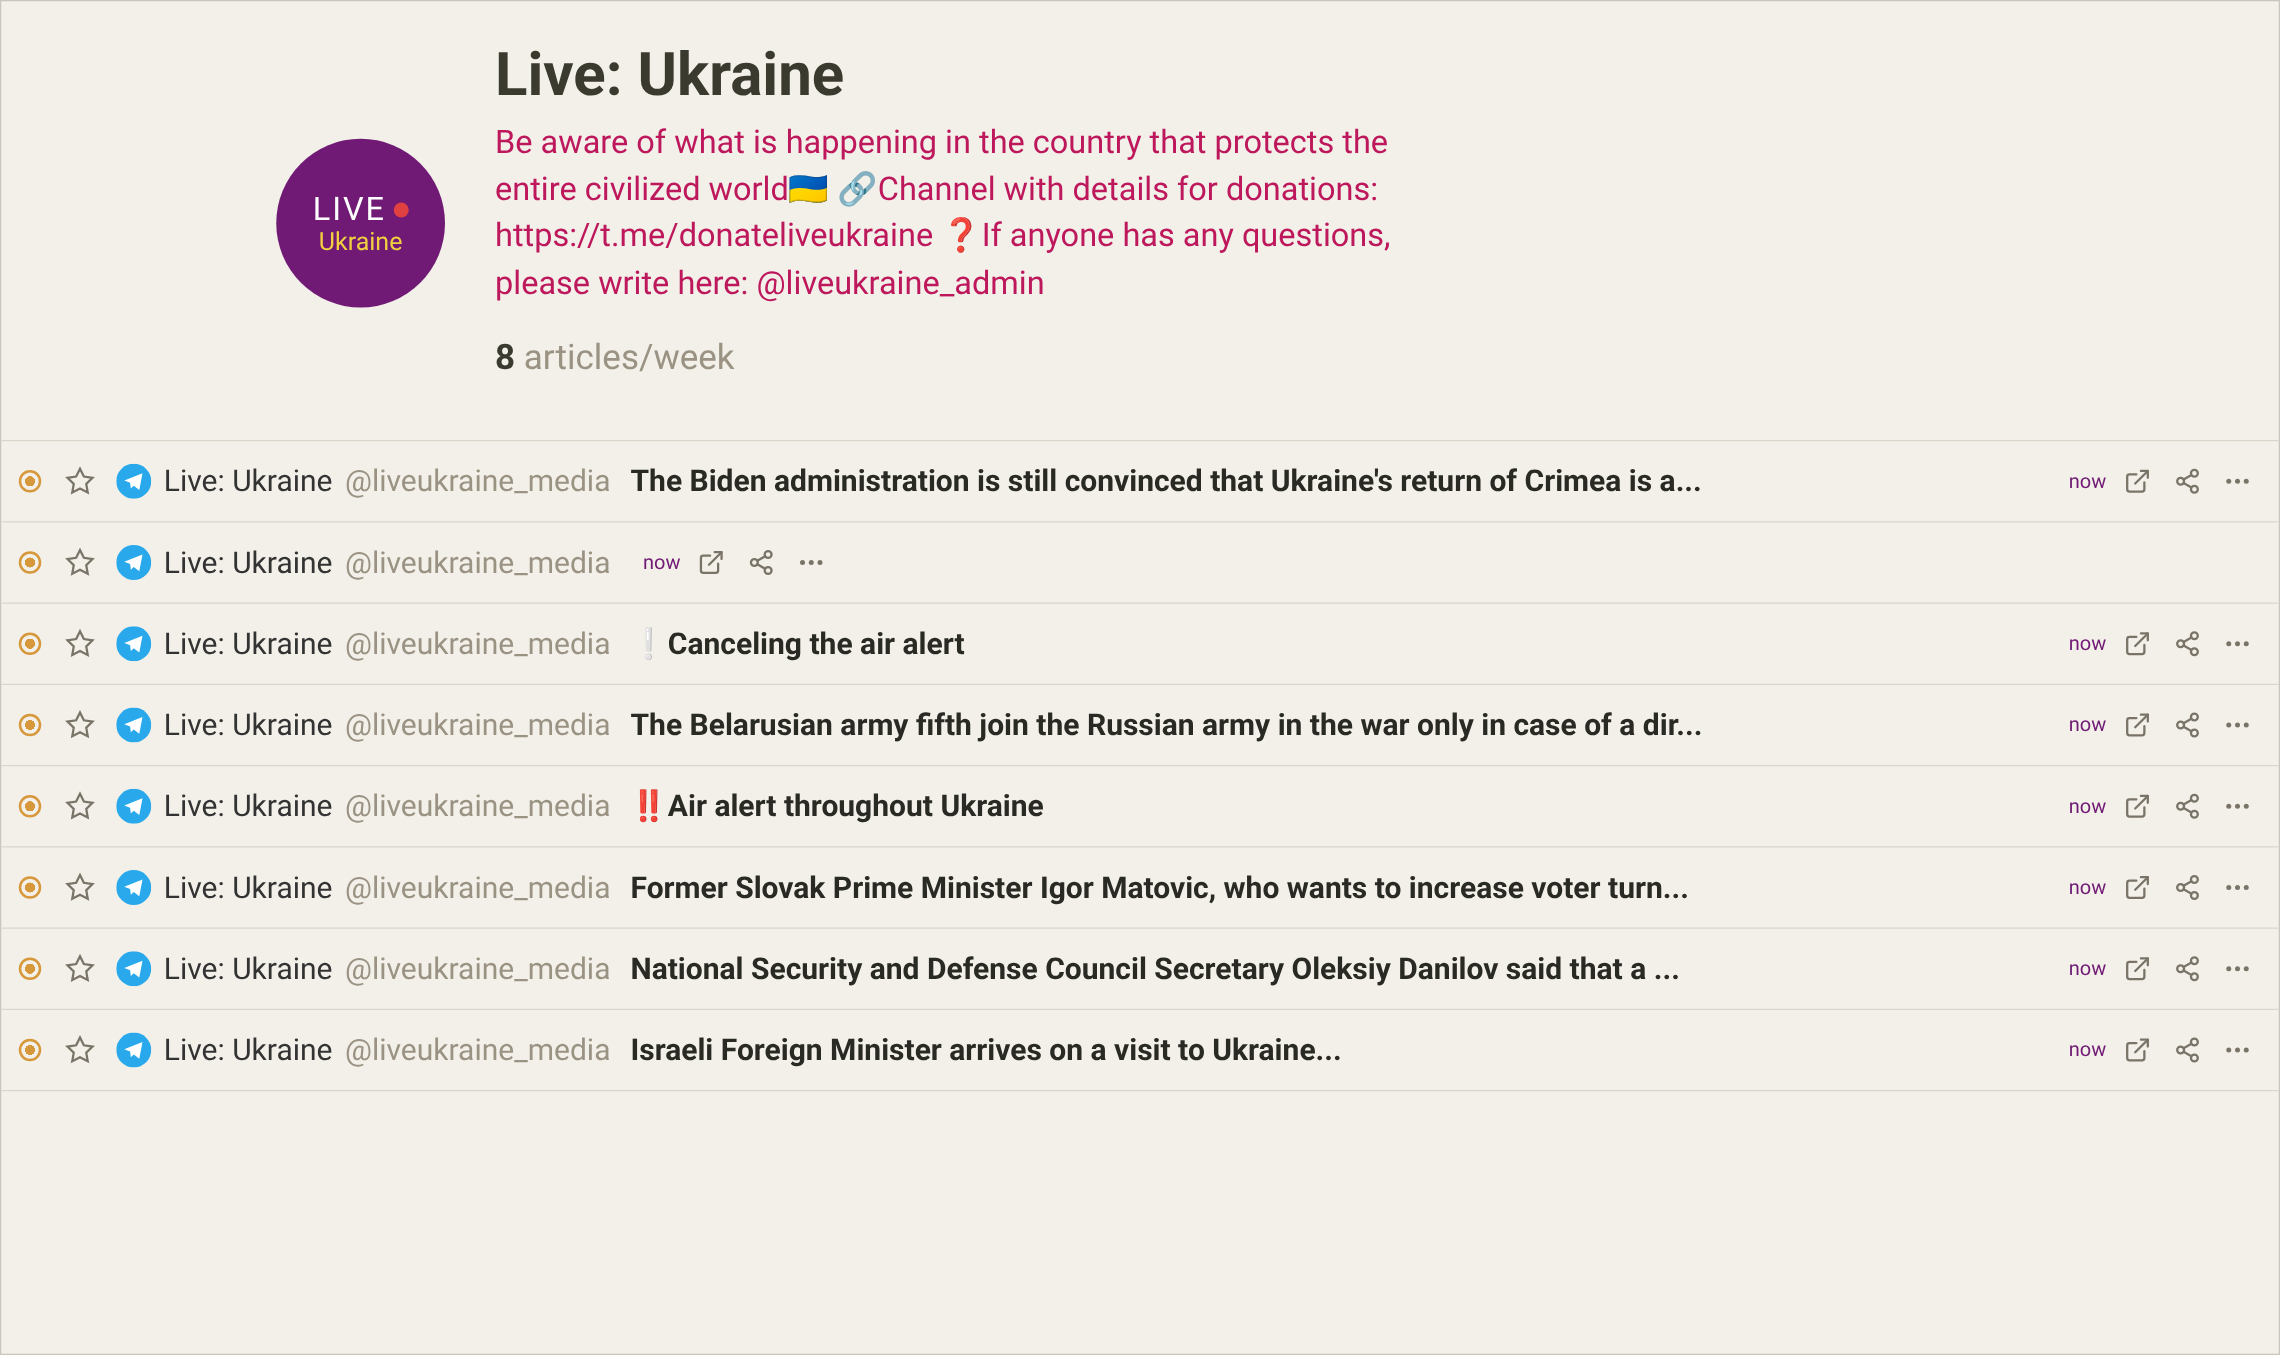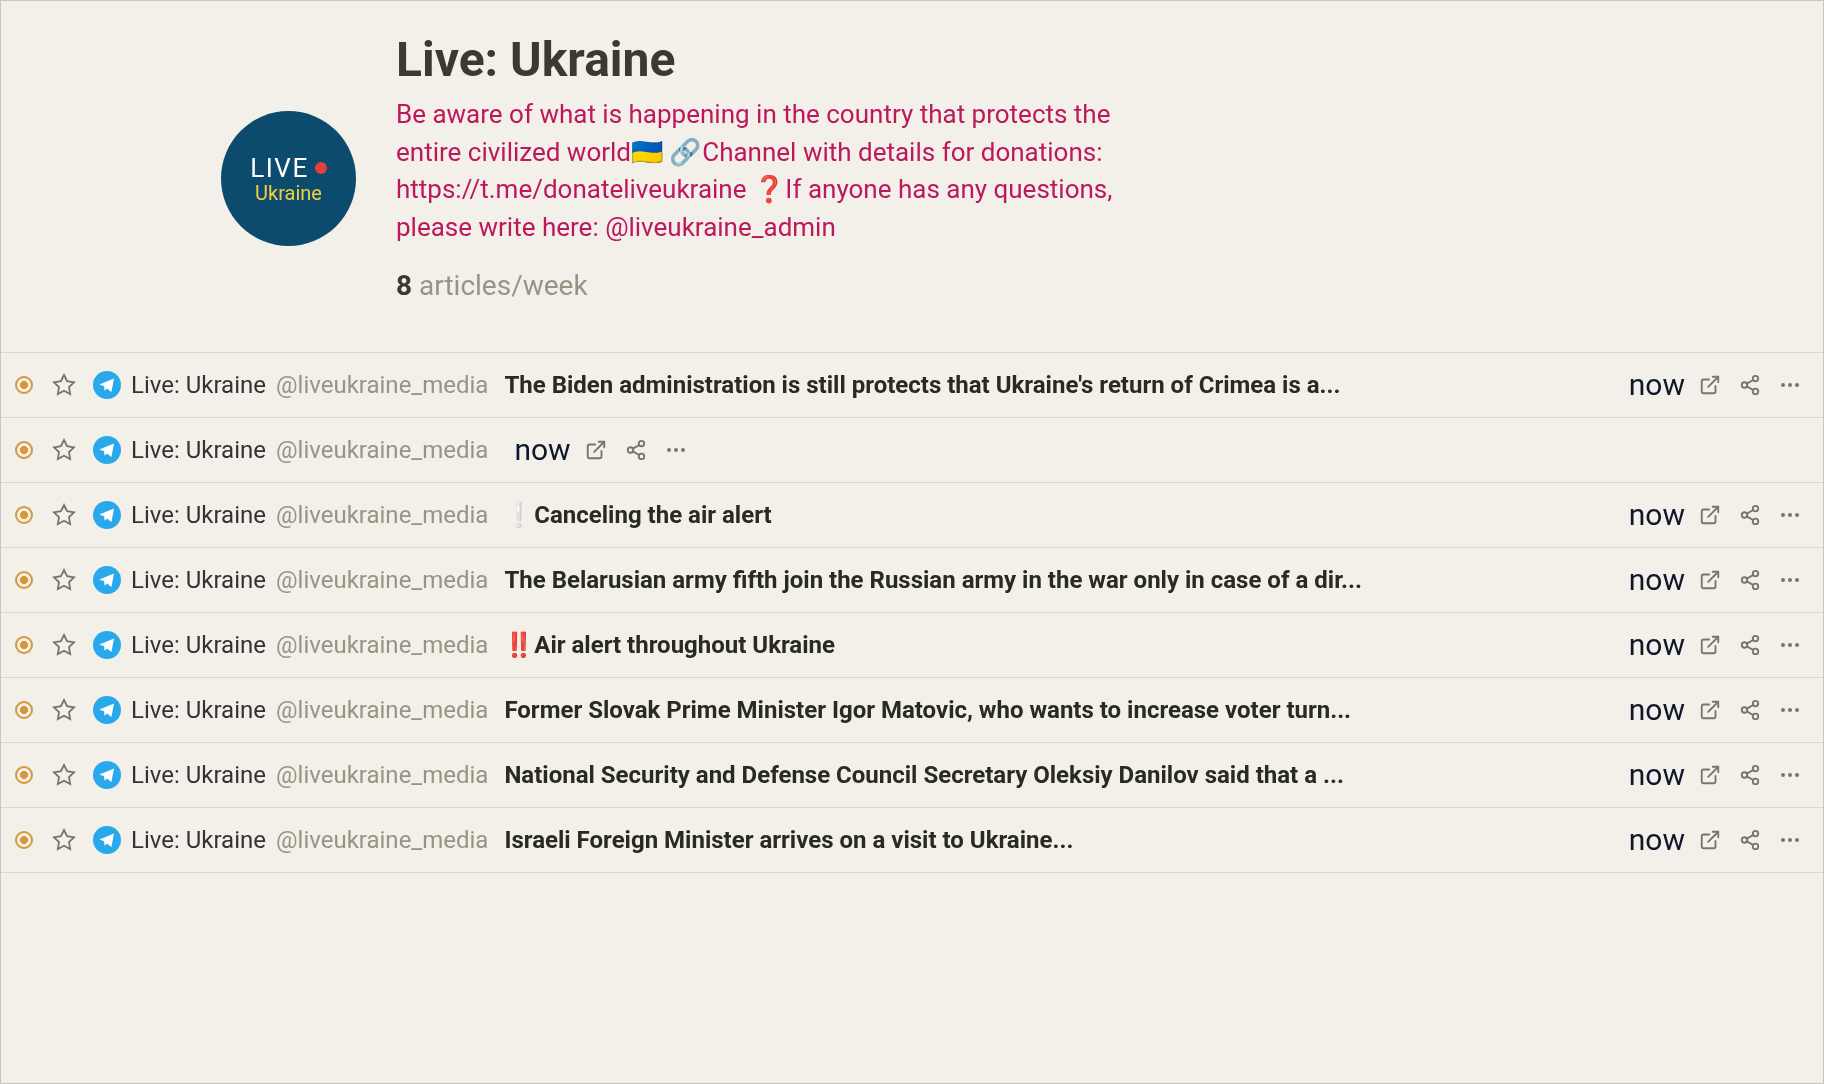--- a/index.html
+++ b/index.html
@@ -15,21 +15,21 @@
   .header {
     display: flex;
     align-items: flex-start;
     padding: 24px 0 50px 220px;
     gap: 40px;
   }
   .avatar {
     width: 135px;
     height: 135px;
     border-radius: 50%;
-    background: #0c4a6e;
+    background: #701a75;
     display: flex;
     flex-direction: column;
     align-items: center;
     justify-content: center;
     flex-shrink: 0;
     margin-top: 86px;
     position: relative;
   }
   .avatar-line1 {
     color: #fff;
@@ -121,23 +121,23 @@
   .headline {
     font-weight: 700;
     color: #2a2a24;
     flex: 1;
     white-space: nowrap;
     overflow: hidden;
     text-overflow: ellipsis;
     min-width: 0;
   }
   .time {
-    color: #0f172a;
-    flex-shrink: 0;
-    font-size: 30px;
+    color: #701a75;
+    flex-shrink: 0;
+    font-size: 16px;
     margin-left: 10px;
   }
   .icon-btn {
     flex-shrink: 0;
     color: #7a7468;
     display: flex;
     align-items: center;
     justify-content: center;
     width: 30px;
     cursor: pointer;
@@ -174,21 +174,21 @@
         </svg>
     </span>
     <span class="telegram">
       <svg width="28" height="28" viewBox="0 0 24 24">
           <circle cx="12" cy="12" r="12" fill="#29a9eb"></circle>
           <path d="M5.5 11.5 L18 6.5 L15.8 18 L12 15 L10 17 L9.5 13 Z" fill="#fff"></path>
         </svg>
     </span>
     <span class="source">Live: Ukraine</span>
     <span class="handle">@liveukraine_media</span>
-    <span class="headline">The Biden administration is still protects that Ukraine's return of Crimea is a...</span>
+    <span class="headline">The Biden administration is still convinced that Ukraine's return of Crimea is a...</span>
     <span class="time">now</span>
     <span class="icon-btn">
       <svg width="22" height="22" viewBox="0 0 24 24" fill="none" stroke="currentColor" stroke-width="2" stroke-linecap="round" stroke-linejoin="round">
           <path d="M18 13v6a2 2 0 0 1-2 2H5a2 2 0 0 1-2-2V8a2 2 0 0 1 2-2h6"></path>
           <polyline points="15 3 21 3 21 9"></polyline>
           <line x1="10" y1="14" x2="21" y2="3"></line>
         </svg>
     </span>
     <span class="icon-btn">
       <svg width="22" height="22" viewBox="0 0 24 24" fill="none" stroke="currentColor" stroke-width="2" stroke-linecap="round" stroke-linejoin="round">

